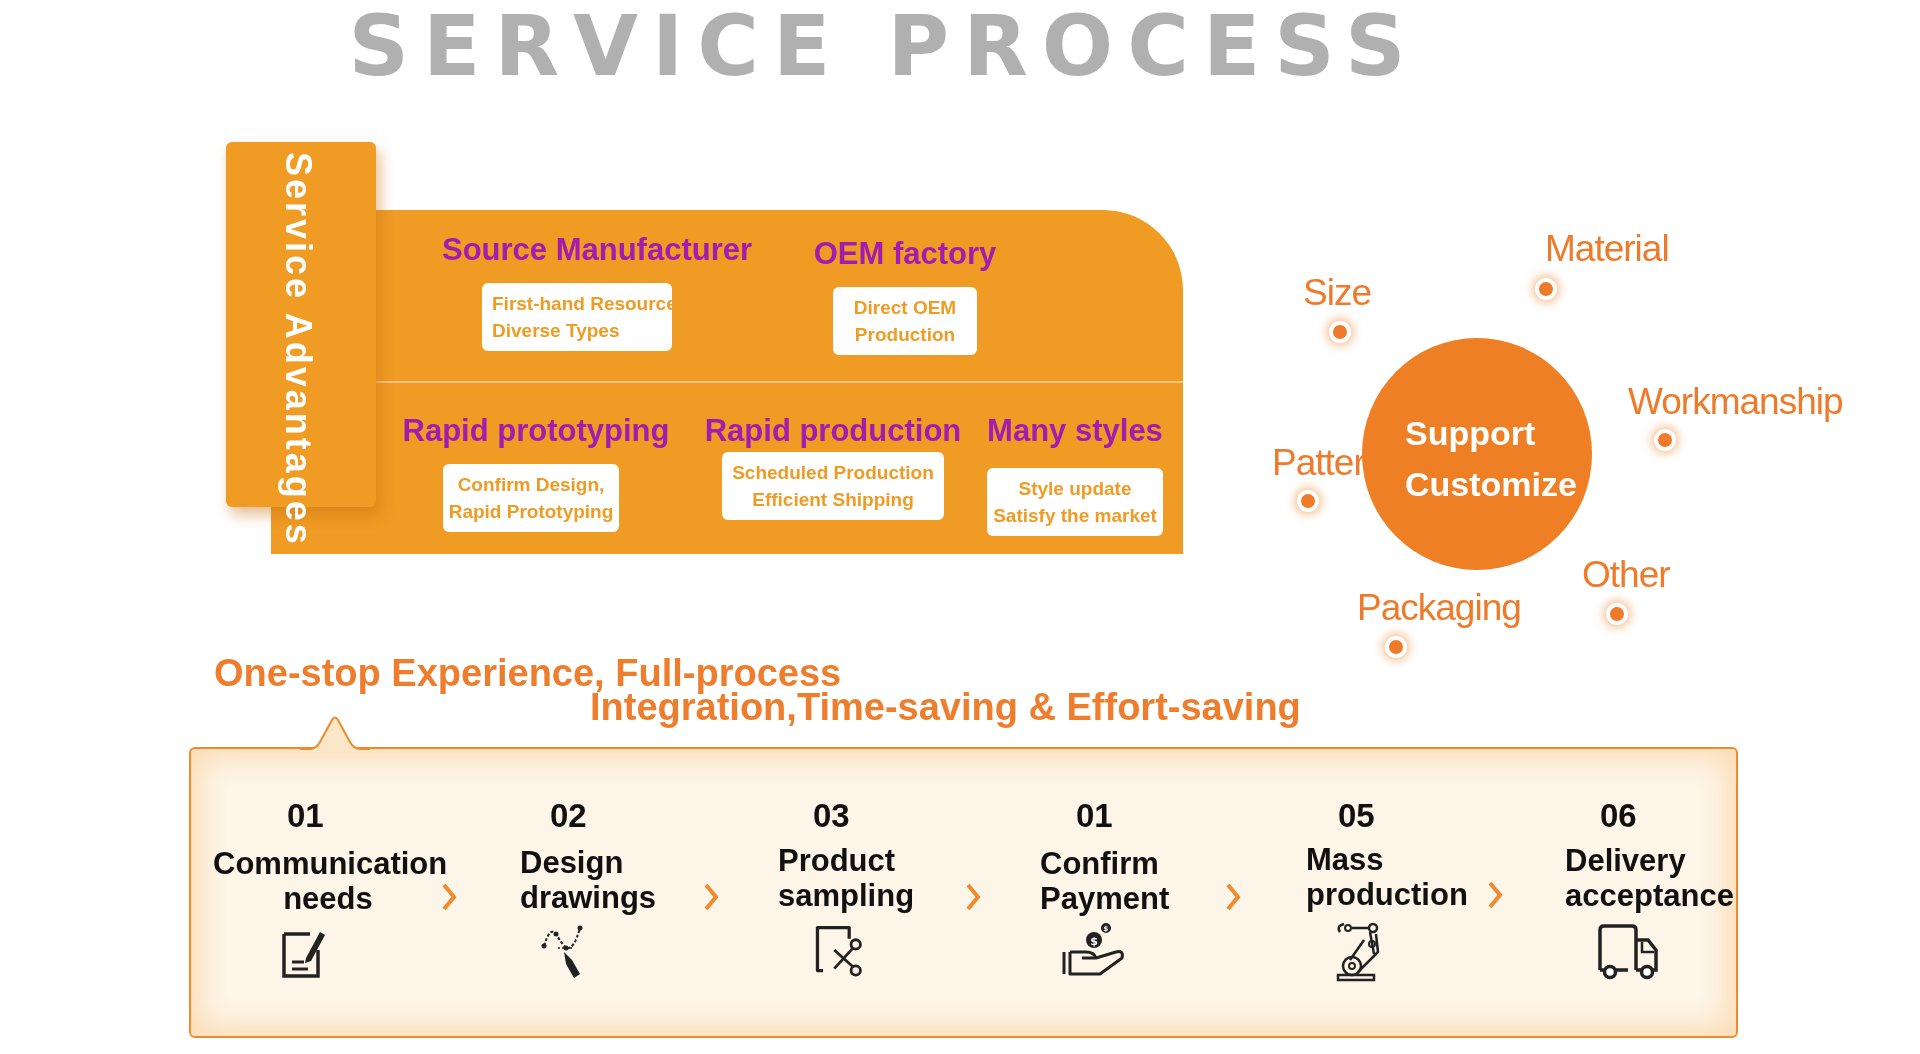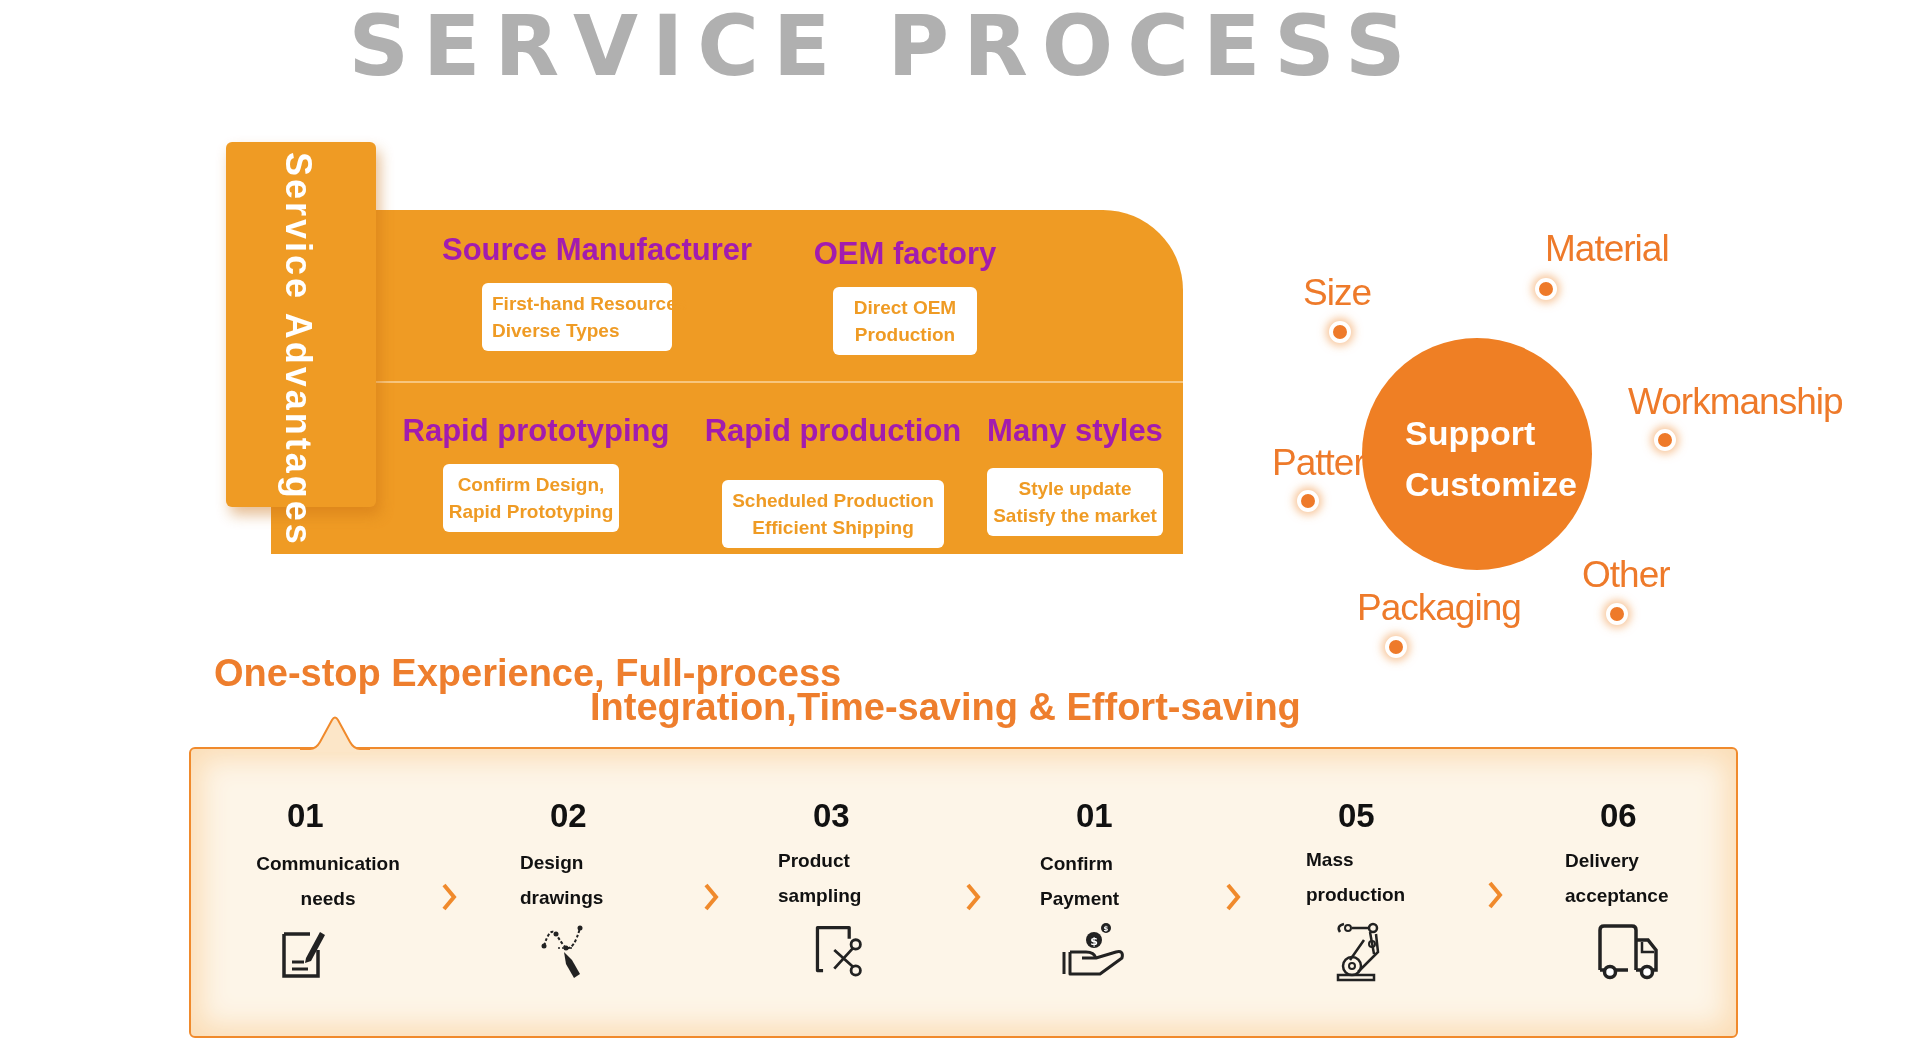--- a/index.html
+++ b/index.html
@@ -42,21 +42,21 @@
          border:4px solid #fff; box-shadow:0 0 8px 3px rgba(240,150,70,0.55); }
 
   
   .slogan { position:absolute; color:#EE7E2D; font-weight:bold; font-size:38px; white-space:nowrap; line-height:1; }
 
   
   #proc { left:189px; top:747px; width:1545px; height:287px; border:2px solid #F08A2C; border-radius:6px;
           background:#FDF5E8; box-shadow: inset 0 0 28px 10px #FBDDB6; }
   #proc-notch { left:300px; top:716px; width:70px; height:36px; }
   .step-num { position:absolute; font-weight:bold; font-size:33px; color:#111; line-height:1; }
-  .step-label { position:absolute; font-weight:bold; font-size:19px; color:#111; line-height:35px; white-space:nowrap; }
+  .step-label { position:absolute; font-weight:bold; font-size:31px; color:#111; line-height:35px; white-space:nowrap; }
   .step-icon { position:absolute; width:56px; height:56px; }
   .chev { position:absolute; width:18px; height:30px; }
 </style>
 </head>
 <body>
 
 <div id="title" class="abs">SERVICE PROCESS</div>
 
 <div id="panel" class="abs"></div>
 <div id="panel-divider" class="abs"></div>
@@ -83,21 +83,21 @@
 <div class="adv" style="left:396px; top:415px; width:280px;">
   <div class="adv-title">Rapid prototyping</div>
   <div class="adv-pill" style="margin-left:-10px; padding:7px 6px;">
     <div>Confirm Design,</div>
     <div>Rapid Prototyping</div>
   </div>
 </div>
 
 <div class="adv" style="left:693px; top:415px; width:280px;">
   <div class="adv-title">Rapid production</div>
-  <div class="adv-pill" style="padding:7px 10px; margin-top:34px;">
+  <div class="adv-pill" style="padding:7px 10px; margin-top:6px;">
     <div>Scheduled Production</div>
     <div>Efficient Shipping</div>
   </div>
 </div>
 
 <div class="adv" style="left:975px; top:415px; width:200px;">
   <div class="adv-title">Many styles</div>
   <div class="adv-pill" style="padding:7px 6px; margin-top:22px;">
     <div>Style update</div>
     <div>Satisfy the market</div>

